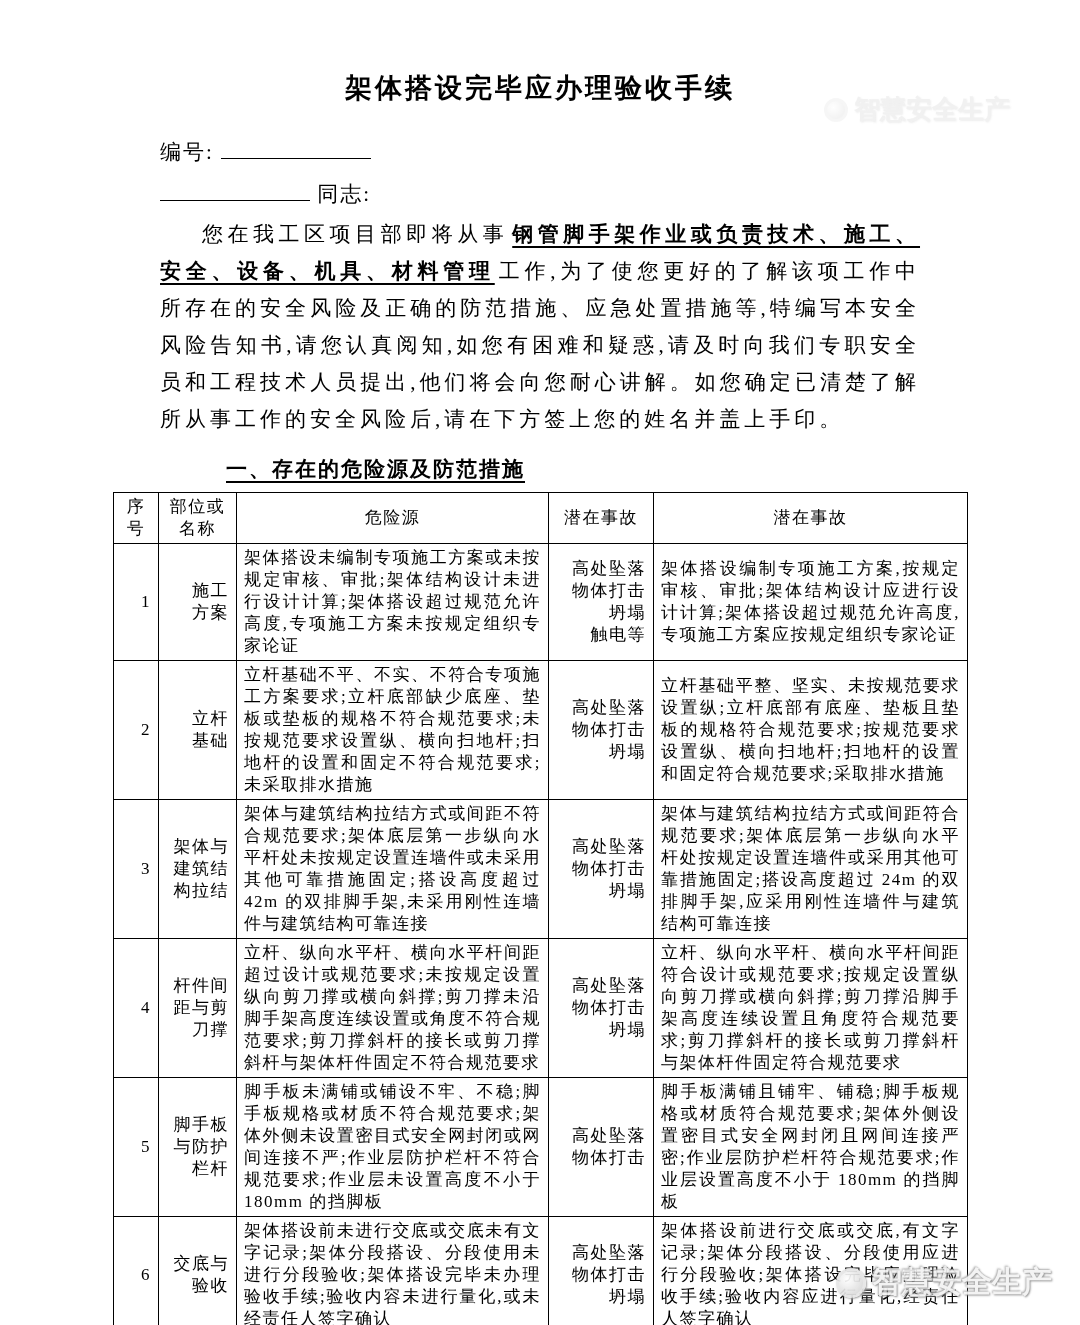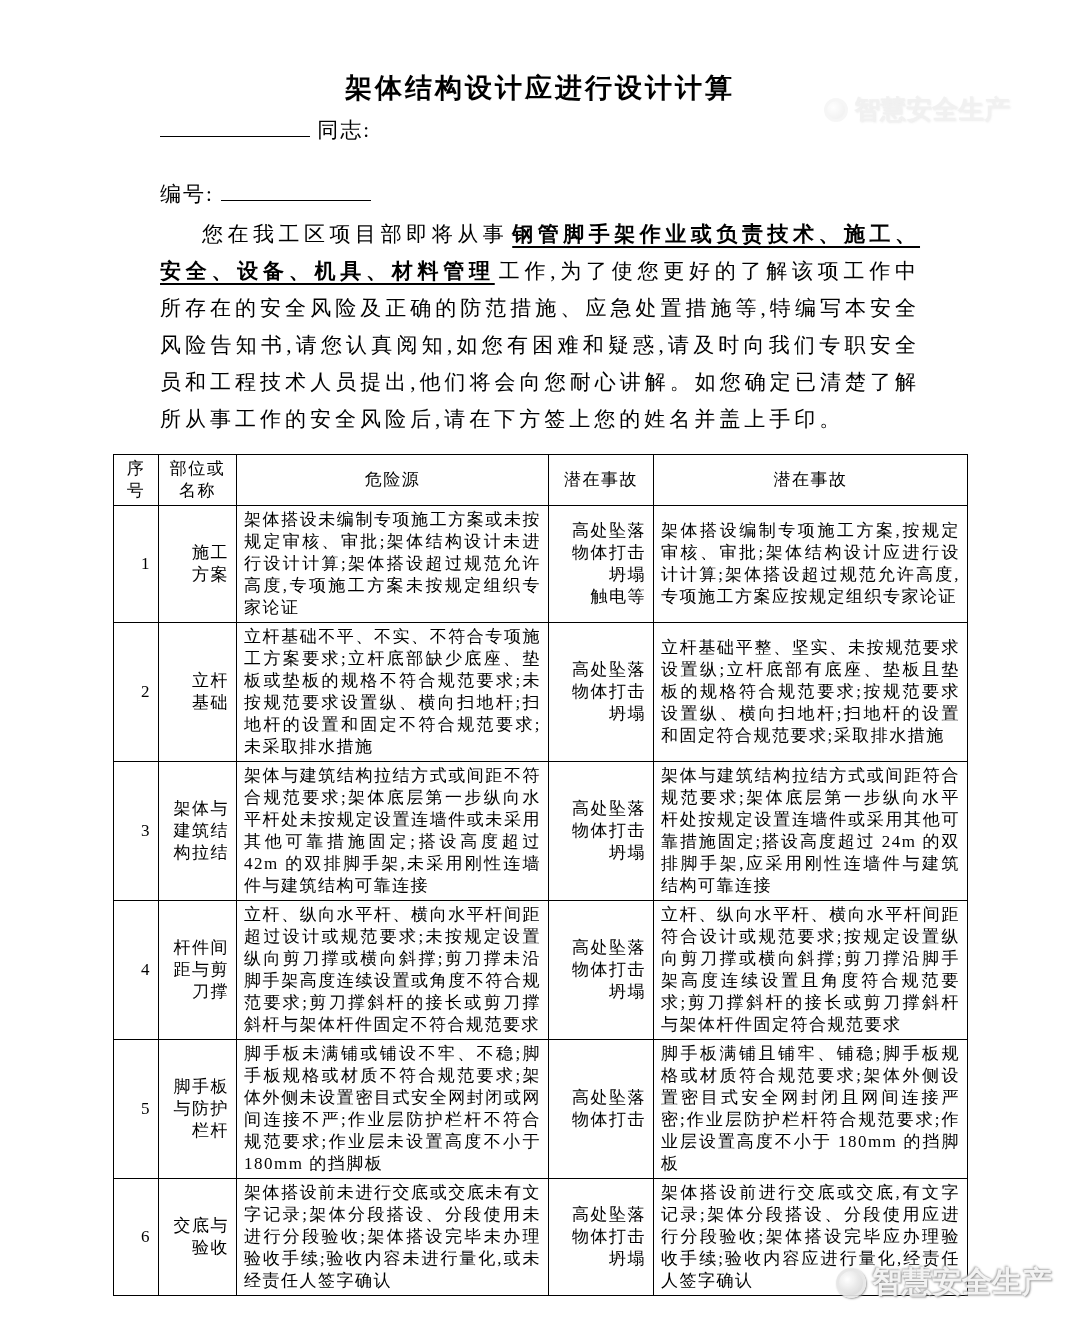--- a/index.html
+++ b/index.html
@@ -47,34 +47,35 @@
   .wm-logo { display: inline-block; width: 30px; height: 30px; border-radius: 50%;
              border: 3px solid #e6e6e6; box-shadow: 1px 1px 2px #999;
              background: radial-gradient(circle at 35% 35%, #ffffff, #cfcfcf); }
   .wm-top .wm-logo { width: 24px; height: 24px; box-shadow: none; }
 </style>
 </head>
 <body>
 
 <div class="page">
 
-  <div class="doc-title">架体结构设计应进行设计计算</div>
+  <div class="doc-title">架体搭设完毕应办理验收手续</div>
+
+  <div class="meta-line meta-number">
+    <span>编号:</span>
+    <span class="blank-line"></span>
+  </div>
 
   <div class="meta-line meta-comrade">
     <span class="blank-line"></span>
     <span>同志:</span>
   </div>
 
-  <div class="meta-line meta-number">
-    <span>编号:</span>
-    <span class="blank-line"></span>
-  </div>
-
   <p class="intro"><span>您在我工区项目部即将从事</span><span class="uline">钢管脚手架作业或负责技术、施工、安全、设备、机具、材料管理</span><span>工作,为了使您更好的了解该项工作中所存在的安全风险及正确的防范措施、应急处置措施等,特编写本安全风险告知书,请您认真阅知,如您有困难和疑惑,请及时向我们专职安全员和工程技术人员提出,他们将会向您耐心讲解。如您确定已清楚了解所从事工作的安全风险后,请在下方签上您的姓名并盖上手印。</span></p>
 
+  <div class="section-heading">一、存在的危险源及防范措施</div>
 
   <table class="risk">
     <colgroup>
       <col style="width:45px">
         <col style="width:78px">
         <col style="width:312px">
         <col style="width:105px">
         <col style="width:314px">
     </colgroup>
     <tbody>

